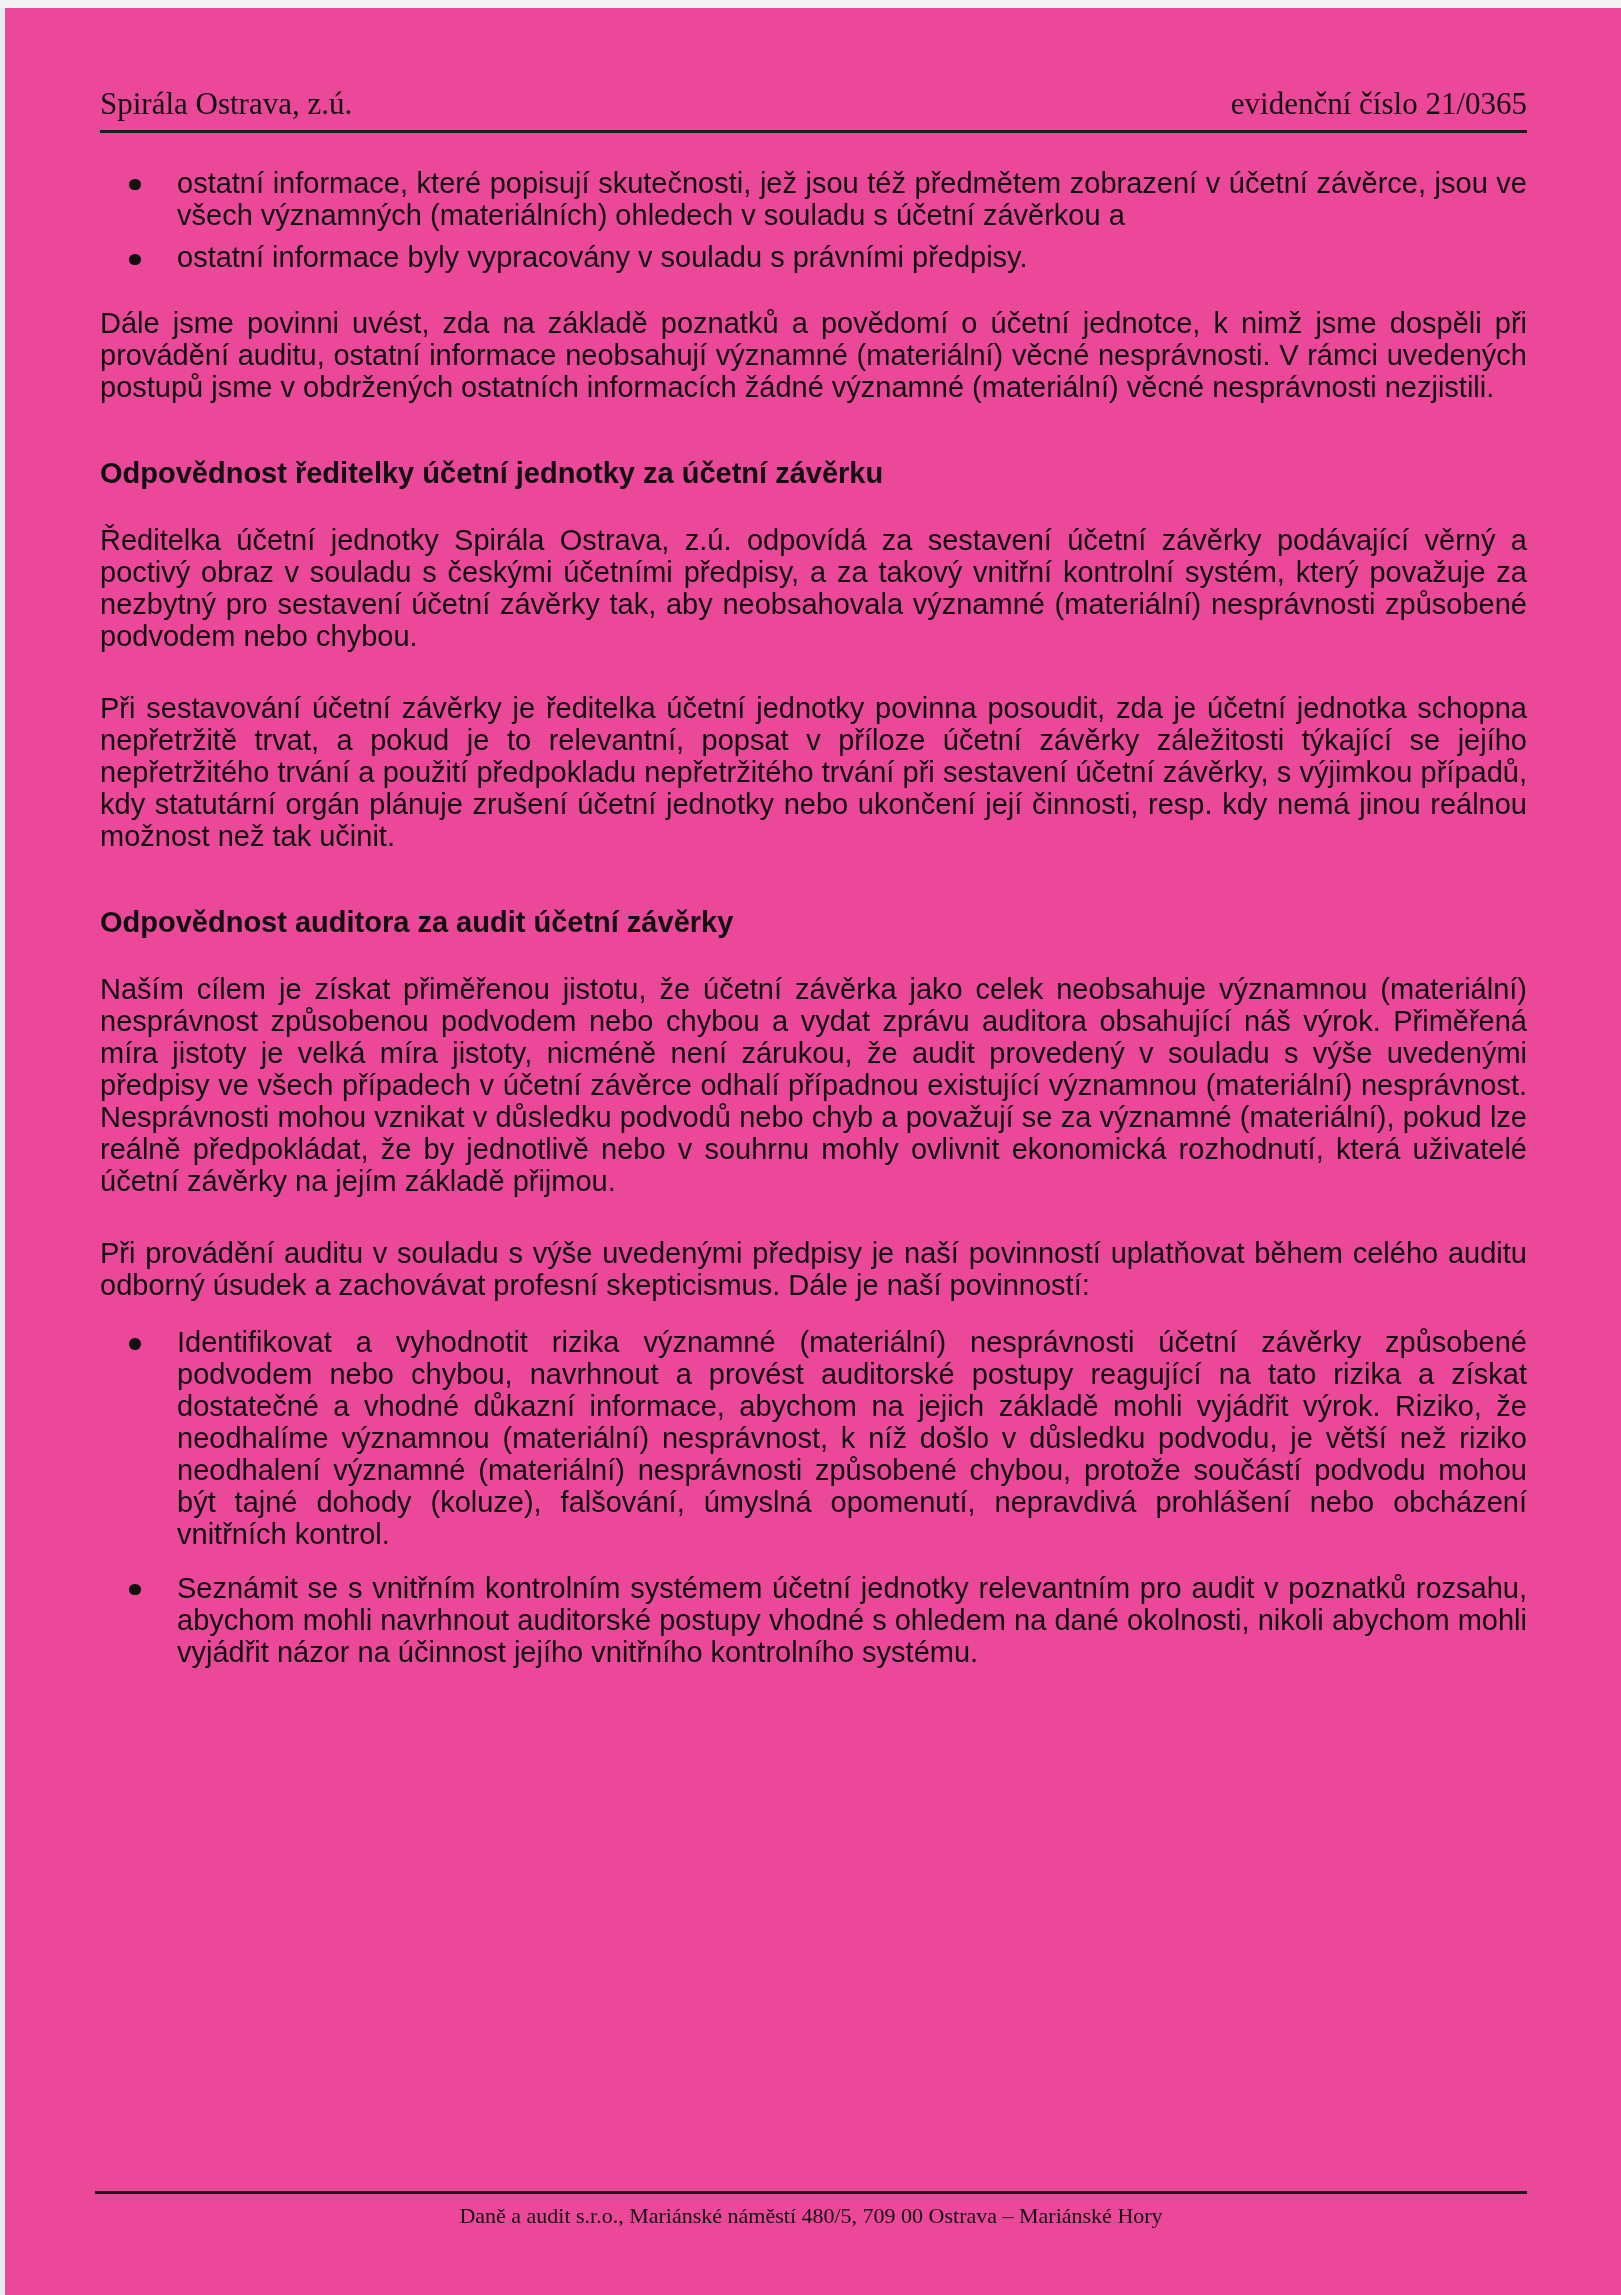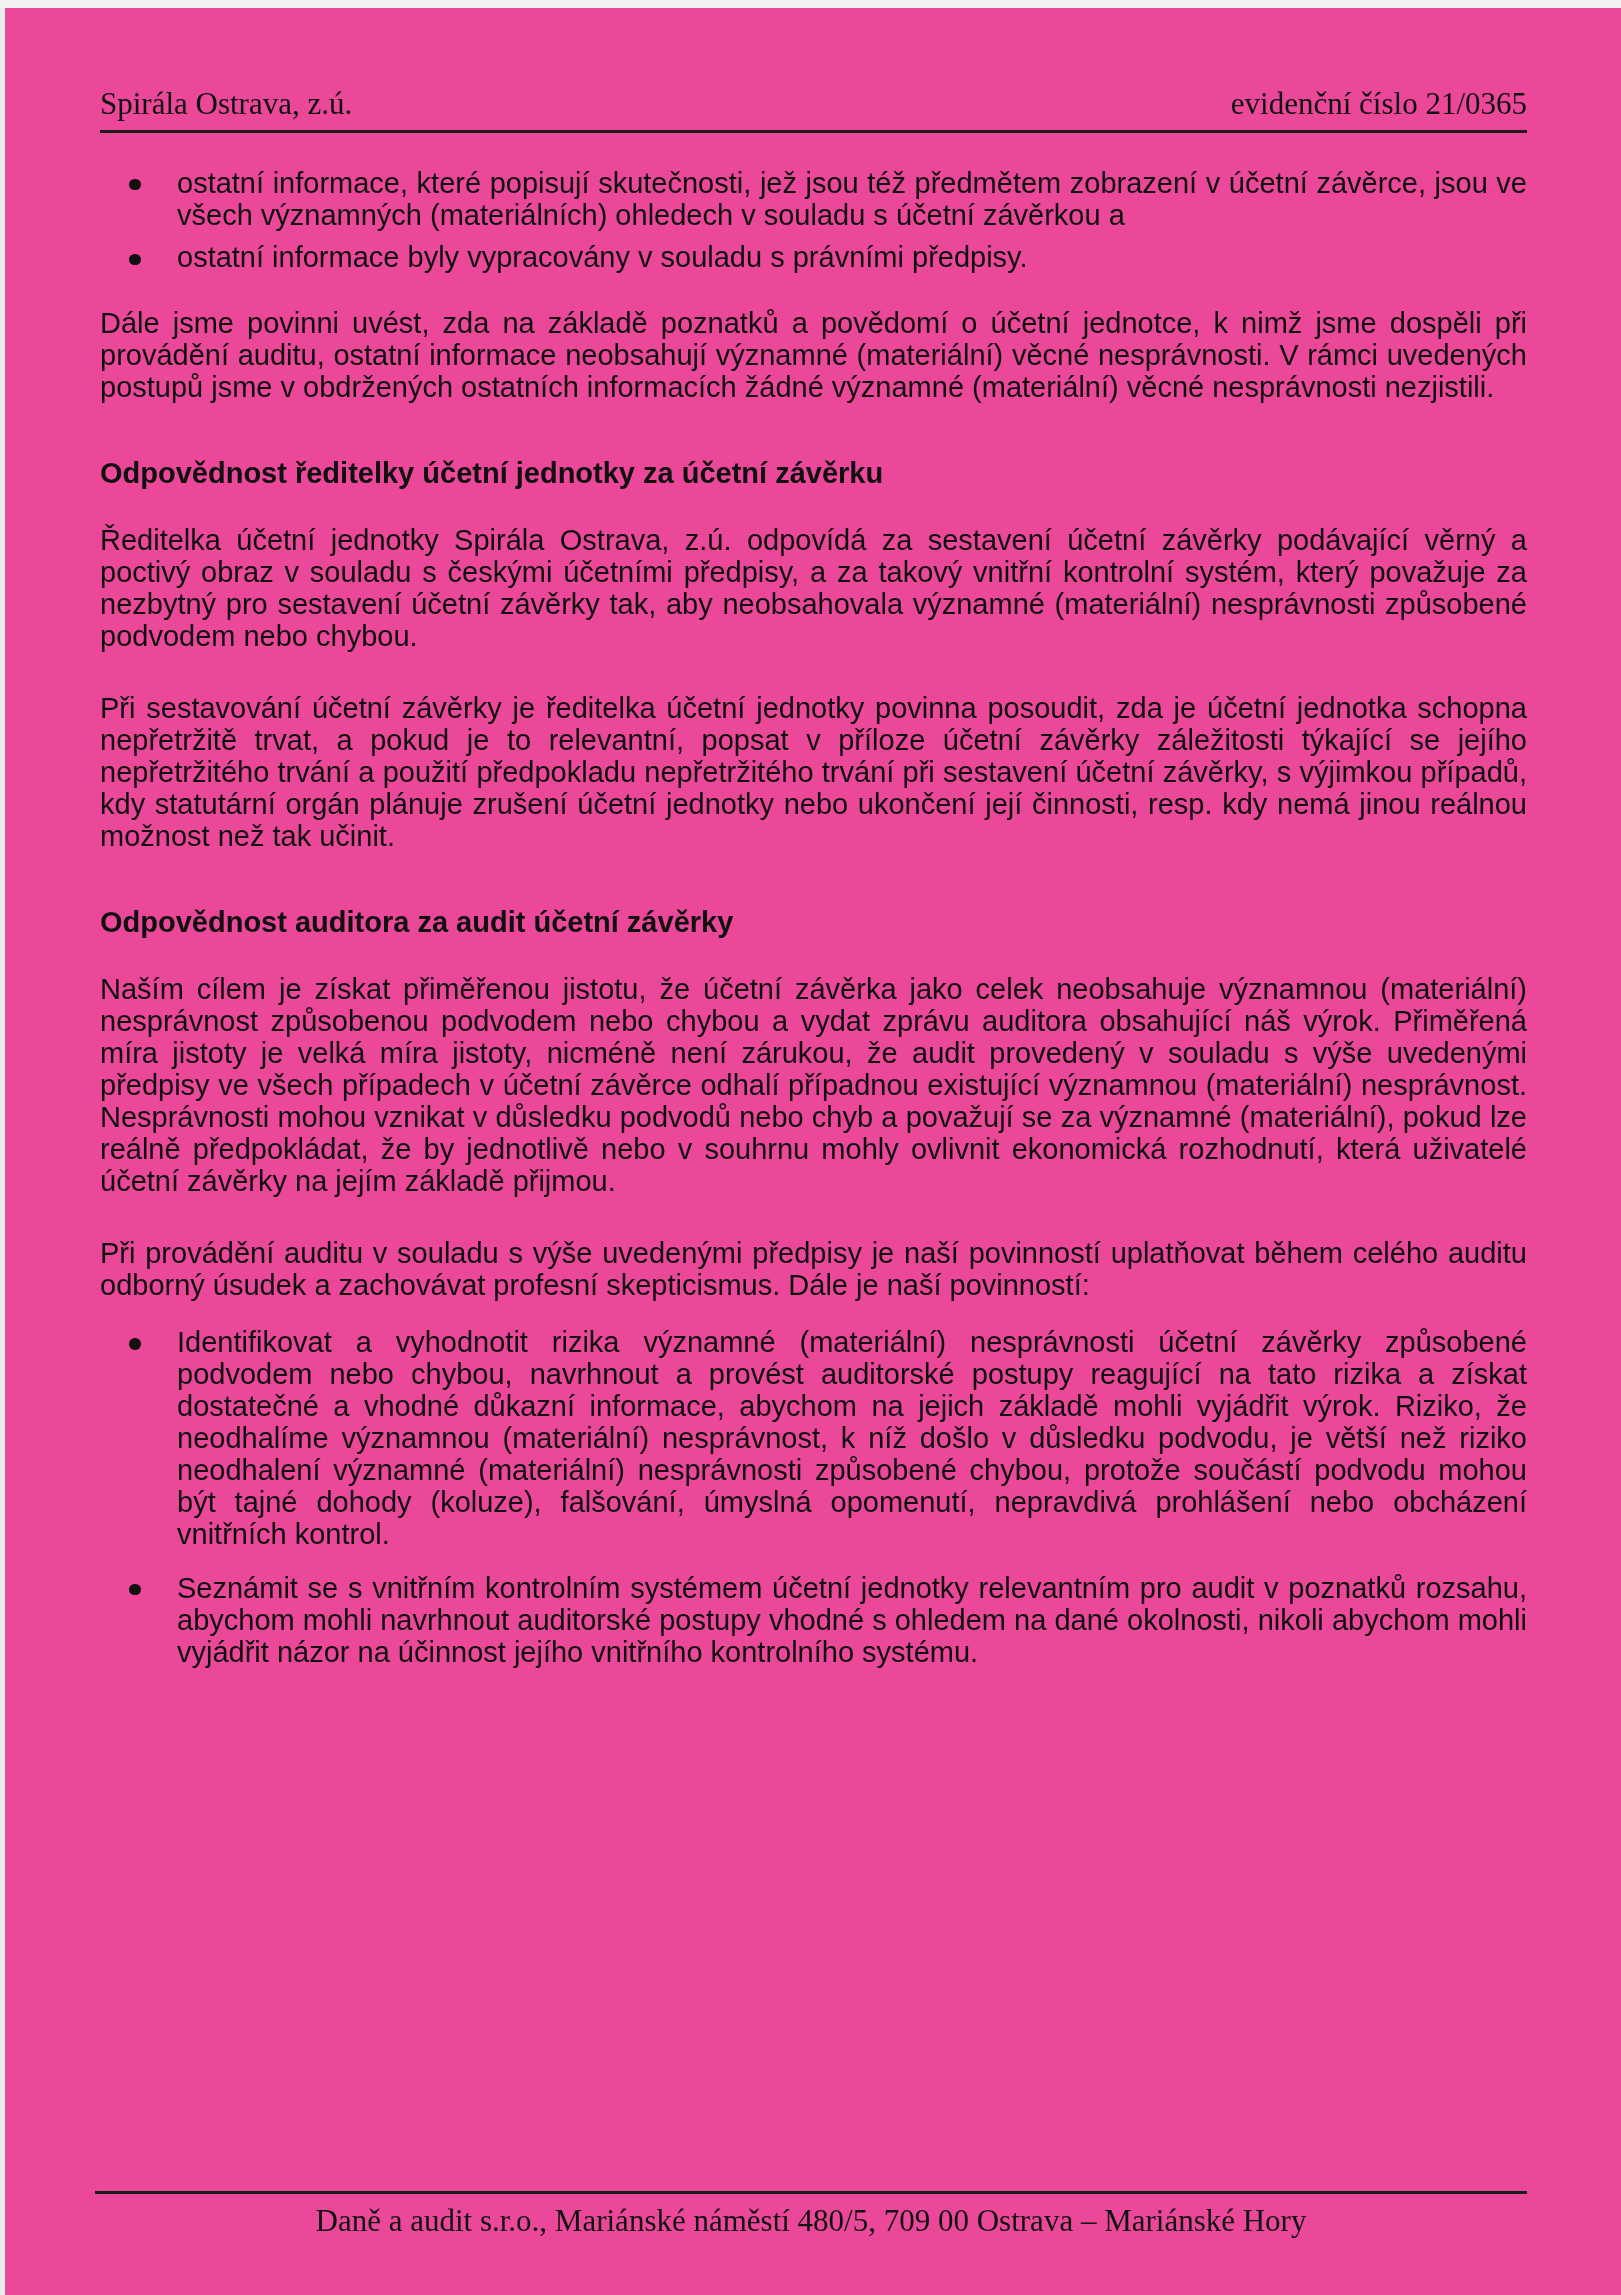--- a/index.html
+++ b/index.html
@@ -107,21 +107,21 @@
   .footer {
     position: absolute;
     left: 95px;
     right: 94px;
     top: 2183px;
   }
   .footer-text {
     margin-top: 9.2px;
     text-align: center;
     font-family: "Liberation Serif", "DejaVu Serif", serif;
-    font-size: 31px;
+    font-size: 22px;
     color: #121212;
   }
 </style>
 </head>
 <body>
 
 <div class="page">
   <div class="content">
 
     <div class="header">

